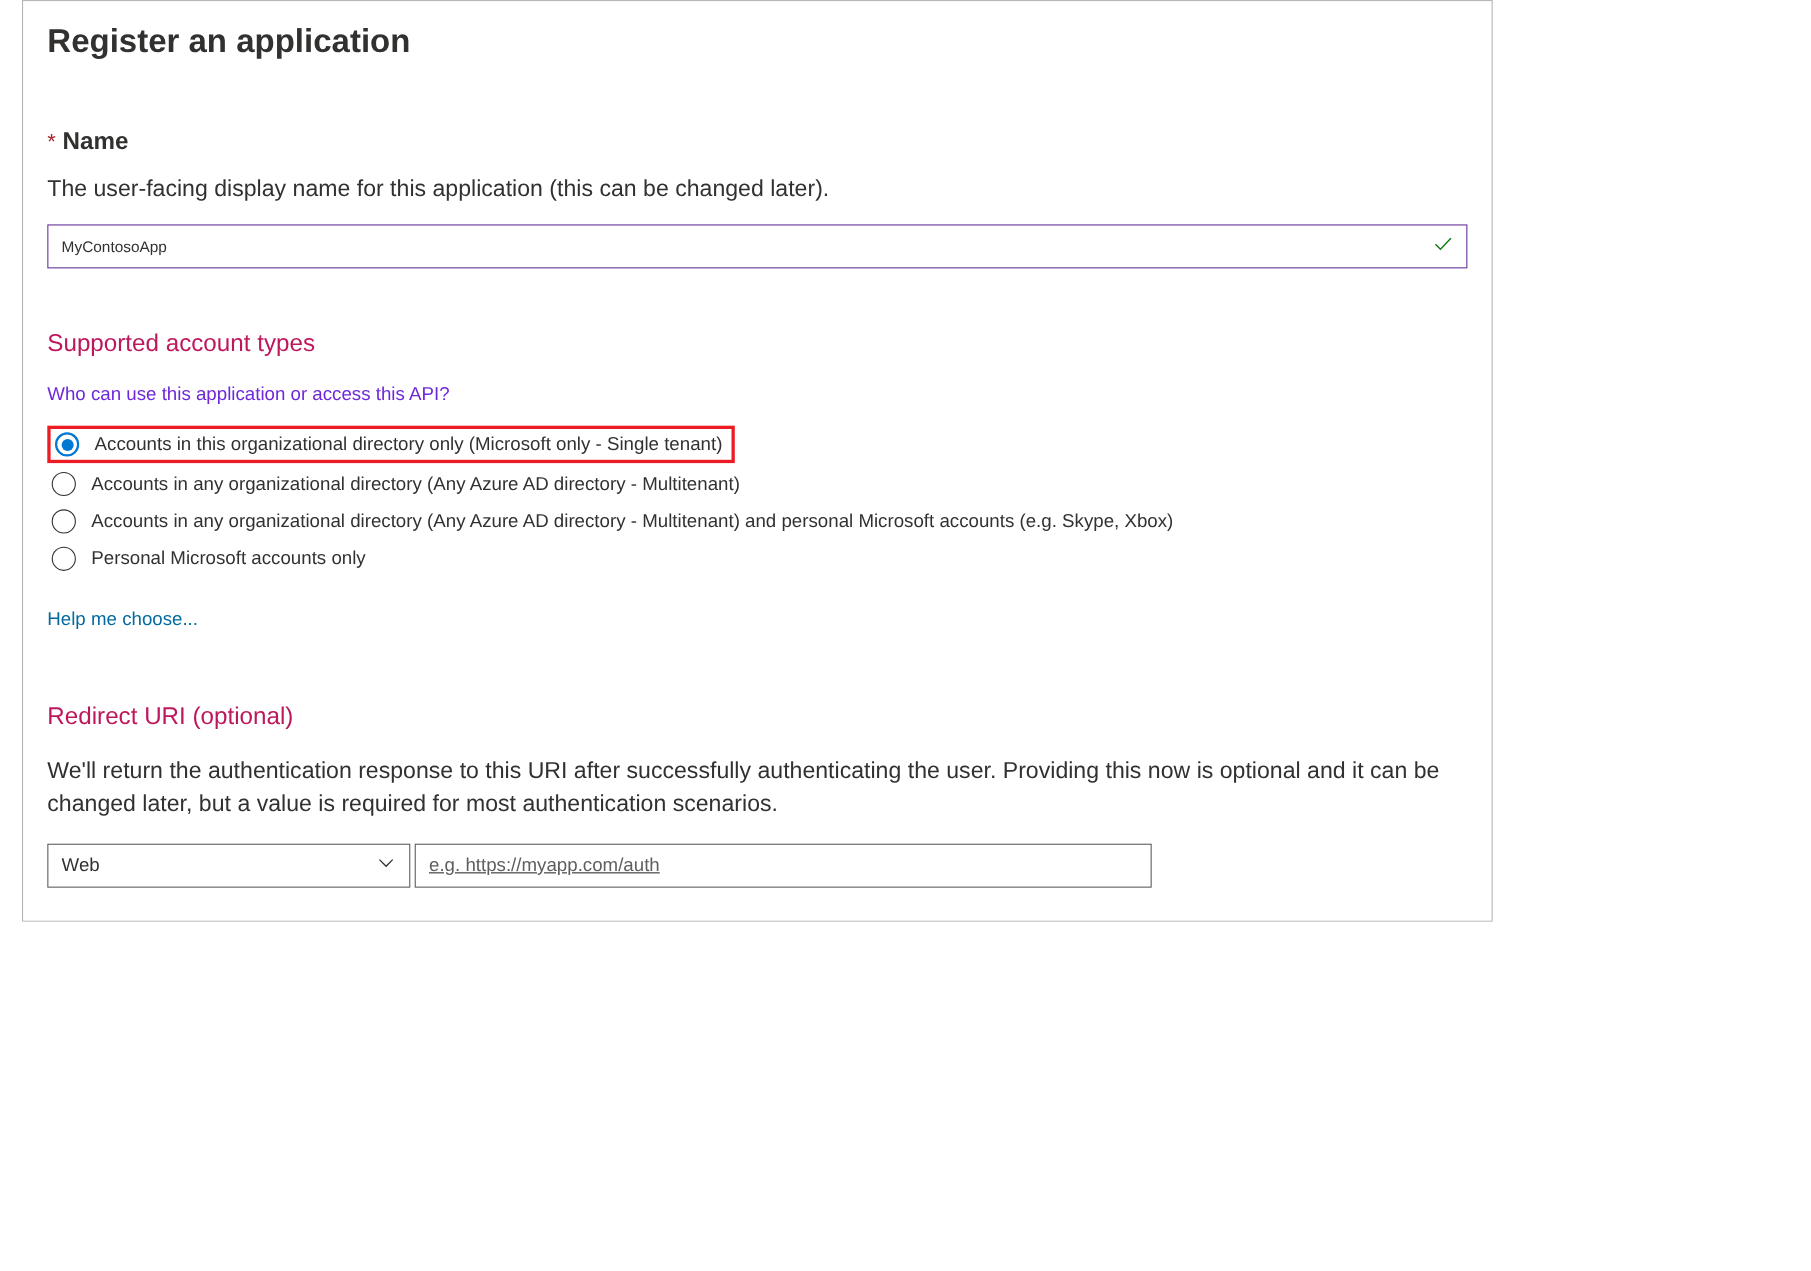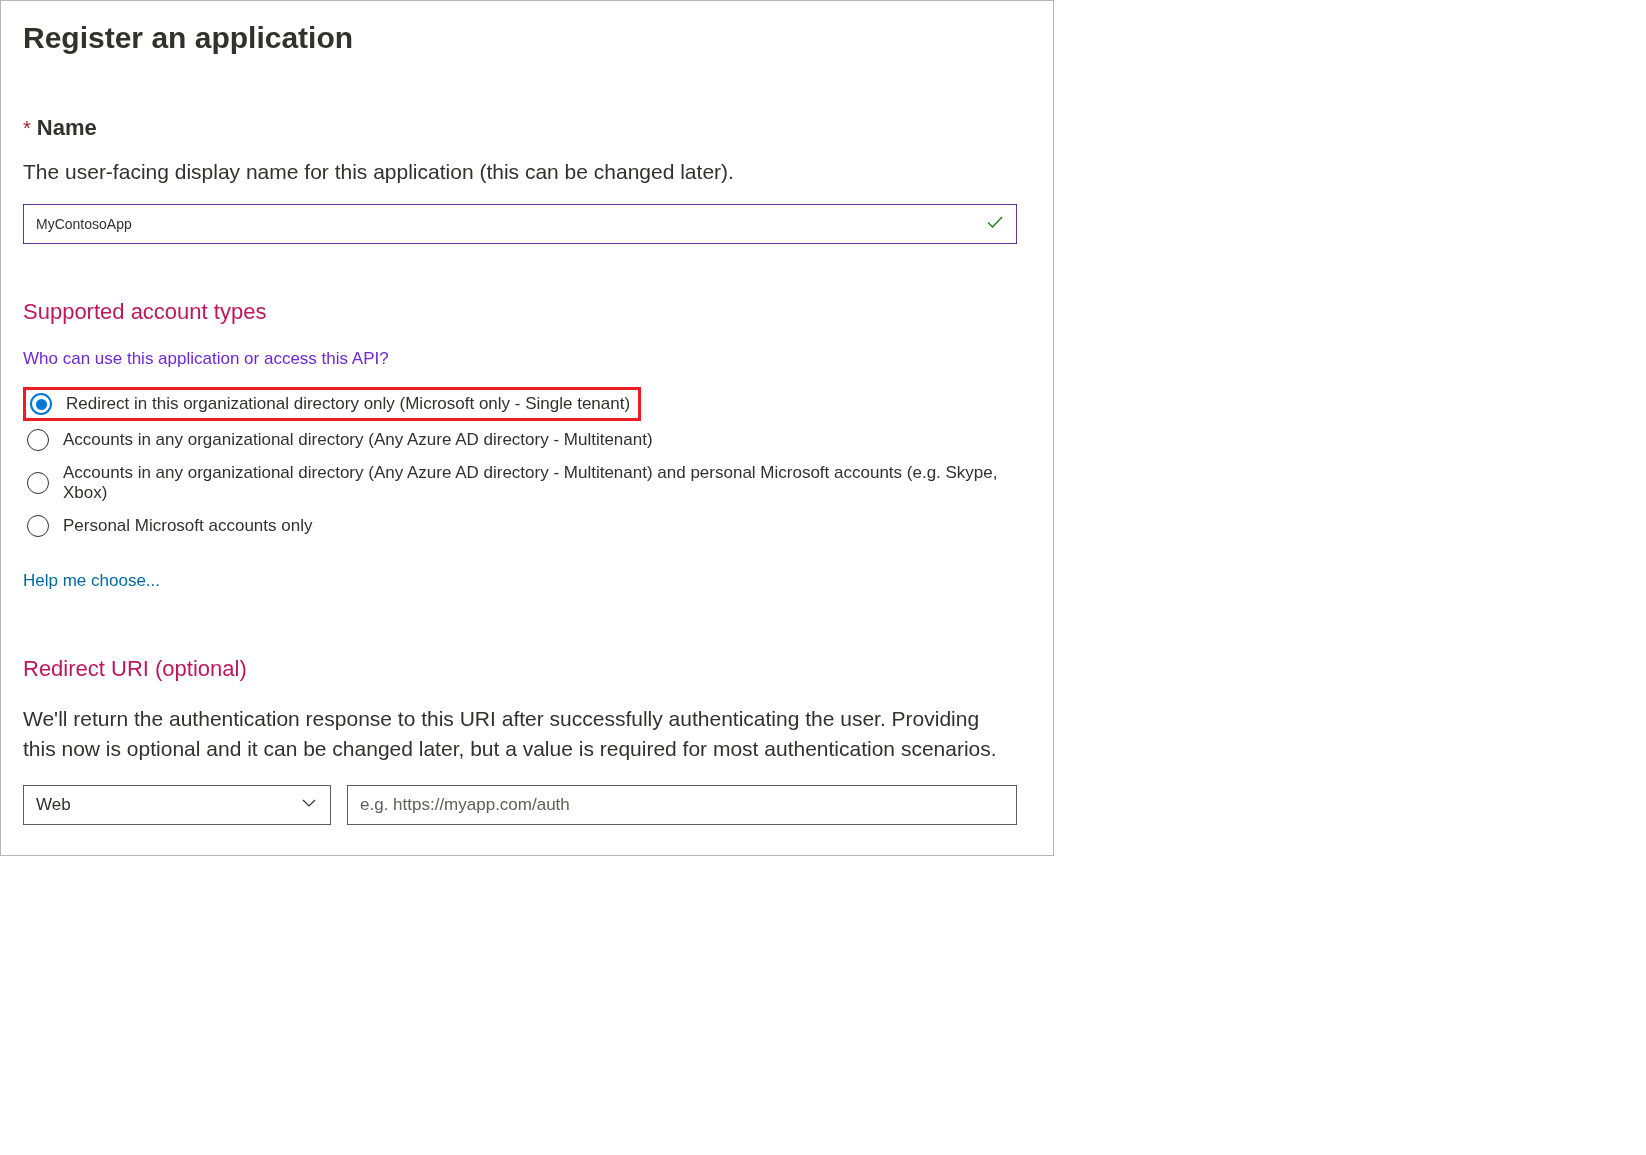--- a/index.html
+++ b/index.html
@@ -7,22 +7,23 @@
       margin: 0;
       padding: 0;
     }
     body {
       font-family: "Segoe UI", -apple-system, BlinkMacSystemFont, sans-serif;
       background: #ffffff;
       color: #323130;
     }
     .container {
       border: 1px solid #b5b5b5;
-      width: 1054px;
-      padding: 20px 36px 30px 22px;
+      width: 1337px;
+      padding: 20px 22px 30px 22px;
+      margin-left: 20px;
     }
     .page-title {
       font-size: 30px;
       font-weight: 600;
       color: #323130;
       margin-bottom: 60px;
     }
     .field-label-row {
       display: flex;
       align-items: baseline;
@@ -126,21 +127,22 @@
     .help-link {
       color: #0369a1;
       font-size: 17px;
       text-decoration: none;
       cursor: pointer;
       display: inline-block;
       margin-bottom: 65px;
     }
     .redirect-row {
       display: flex;
-      gap: 16px;
+      gap: 4px;
+      text-decoration: underline;
     }
     .select-wrapper {
       position: relative;
       width: 330px;
     }
     .select-input {
       width: 100%;
       height: 40px;
       border: 1px solid #605e5c;
       padding: 6px 40px 6px 12px;
@@ -197,21 +199,21 @@
   <div>
     <h2 class="section-heading">Supported account types</h2>
     <p class="section-description">Who can use this application or access this API?</p>
 
     <div class="radio-group">
       <div class="radio-highlight">
         <div class="radio-row" style="padding:0;">
           <span class="radio-outer selected">
               <span class="radio-inner"></span>
             </span>
-          <span class="radio-label">Redirect in this organizational directory only (Microsoft only - Single tenant)</span>
+          <span class="radio-label">Accounts in this organizational directory only (Microsoft only - Single tenant)</span>
         </div>
       </div>
       <div class="radio-row">
         <span class="radio-outer"></span>
         <span class="radio-label">Accounts in any organizational directory (Any Azure AD directory - Multitenant)</span>
       </div>
       <div class="radio-row">
         <span class="radio-outer"></span>
         <span class="radio-label">Accounts in any organizational directory (Any Azure AD directory - Multitenant) and personal Microsoft accounts (e.g. Skype, Xbox)</span>
       </div>

